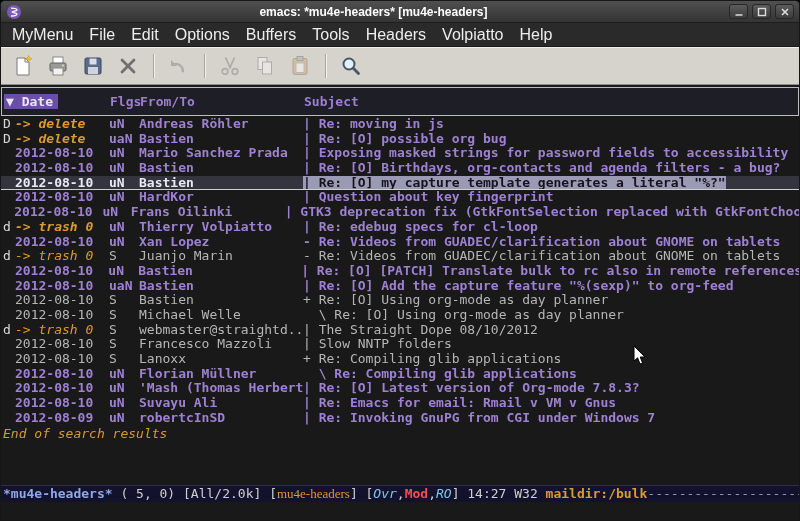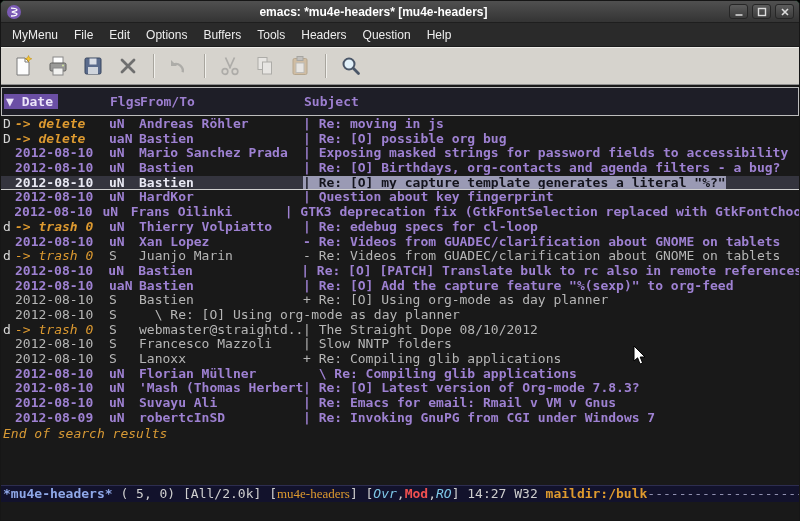--- a/index.html
+++ b/index.html
@@ -23,21 +23,21 @@
   .winbtn {
     width:19px; height:15px; margin-left:4px; flex:0 0 auto;
     background:linear-gradient(#5c5c5c,#3b3b3b);
     border:1px solid #262626; border-radius:3px;
     display:flex; align-items:center; justify-content:center;
   }
   
   .menubar {
     height:24px; flex:0 0 24px; background:#2a2a2a;
     display:flex; align-items:center; padding:0 3px;
-    font-family:"Liberation Sans", sans-serif; font-size:12px; color:#ededed;
+    font-family:"Liberation Sans", sans-serif; font-size:16px; color:#ededed;
     border-bottom:1px solid #1c1c1c;
   }
   .menubar span { padding:3px 8px; cursor:default; }
   
   .toolbar {
     height:38px; flex:0 0 38px; background:#d6d3cd;
     border-top:1px solid #efeeea; border-bottom:1px solid #8f8f8f;
     display:flex; align-items:center; padding:0 7px; gap:5px;
   }
   .tbtn { width:30px; height:30px; display:flex; align-items:center; justify-content:center; border-radius:3px; }
@@ -115,21 +115,21 @@
   </div>
 
   <div class="menubar">
     <span>MyMenu</span>
     <span>File</span>
     <span>Edit</span>
     <span>Options</span>
     <span>Buffers</span>
     <span>Tools</span>
     <span>Headers</span>
-    <span>Question</span>
+    <span>Volpiatto</span>
     <span>Help</span>
   </div>
 
   <div class="toolbar">
     <div class="tbtn">
       <svg width="24" height="24" viewBox="0 0 24 24">
         <path d="M6 4h8l4 4v13H6z" fill="#fdfdfd" stroke="#7a7a7a"></path>
         <path d="M14 4v4h4" fill="none" stroke="#7a7a7a"></path>
         <path d="M17.5 1.5l1 2.3 2.3 1-2.3 1-1 2.3-1-2.3-2.3-1 2.3-1z" fill="#f4c430" stroke="#b8860b" stroke-width="0.5"></path>
       </svg>
@@ -287,20 +287,21 @@
     <span class="c-prefix"></span>
     <span class="c-date">2012-08-10</span>
     <span class="c-flags">S</span>
     <span class="c-from">Bastien</span>
     <span class="c-subject">+ Re: [O] Using org-mode as day planner</span>
   </div>
         <div class="row read">
     <span class="c-prefix"></span>
     <span class="c-date">2012-08-10</span>
     <span class="c-flags">S</span>
+    <span class="c-from">Michael Welle</span>
     <span class="c-subject">  \ Re: [O] Using org-mode as day planner</span>
   </div>
         <div class="row read">
     <span class="c-prefix">d</span>
     <span class="c-date mark">-&gt; trash 0</span>
     <span class="c-flags">S</span>
     <span class="c-from">webmaster@straightd...</span>
     <span class="c-subject">| The Straight Dope 08/10/2012</span>
   </div>
         <div class="row read">

